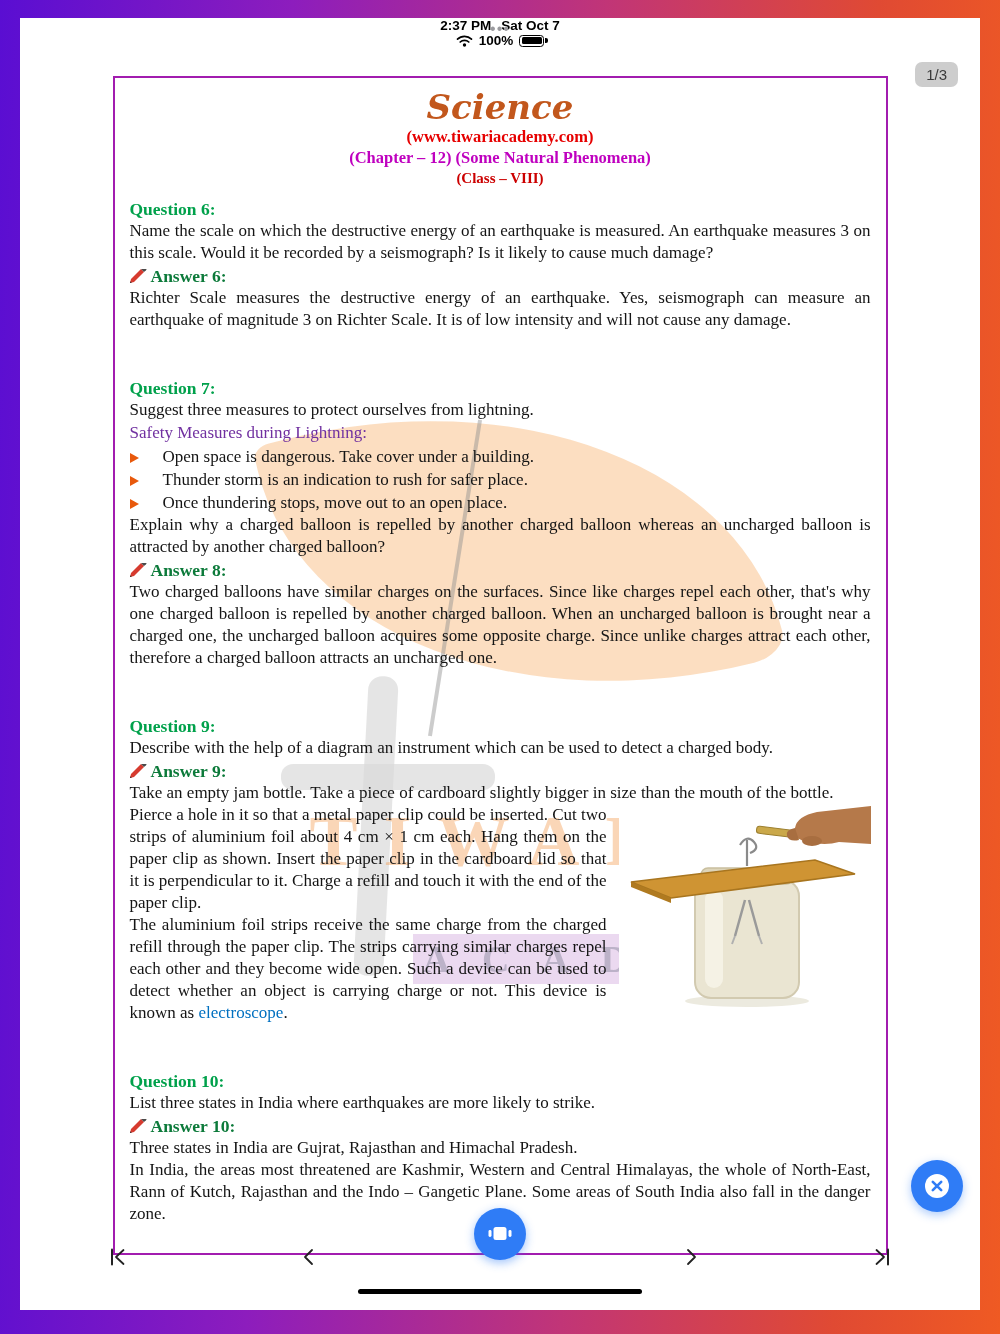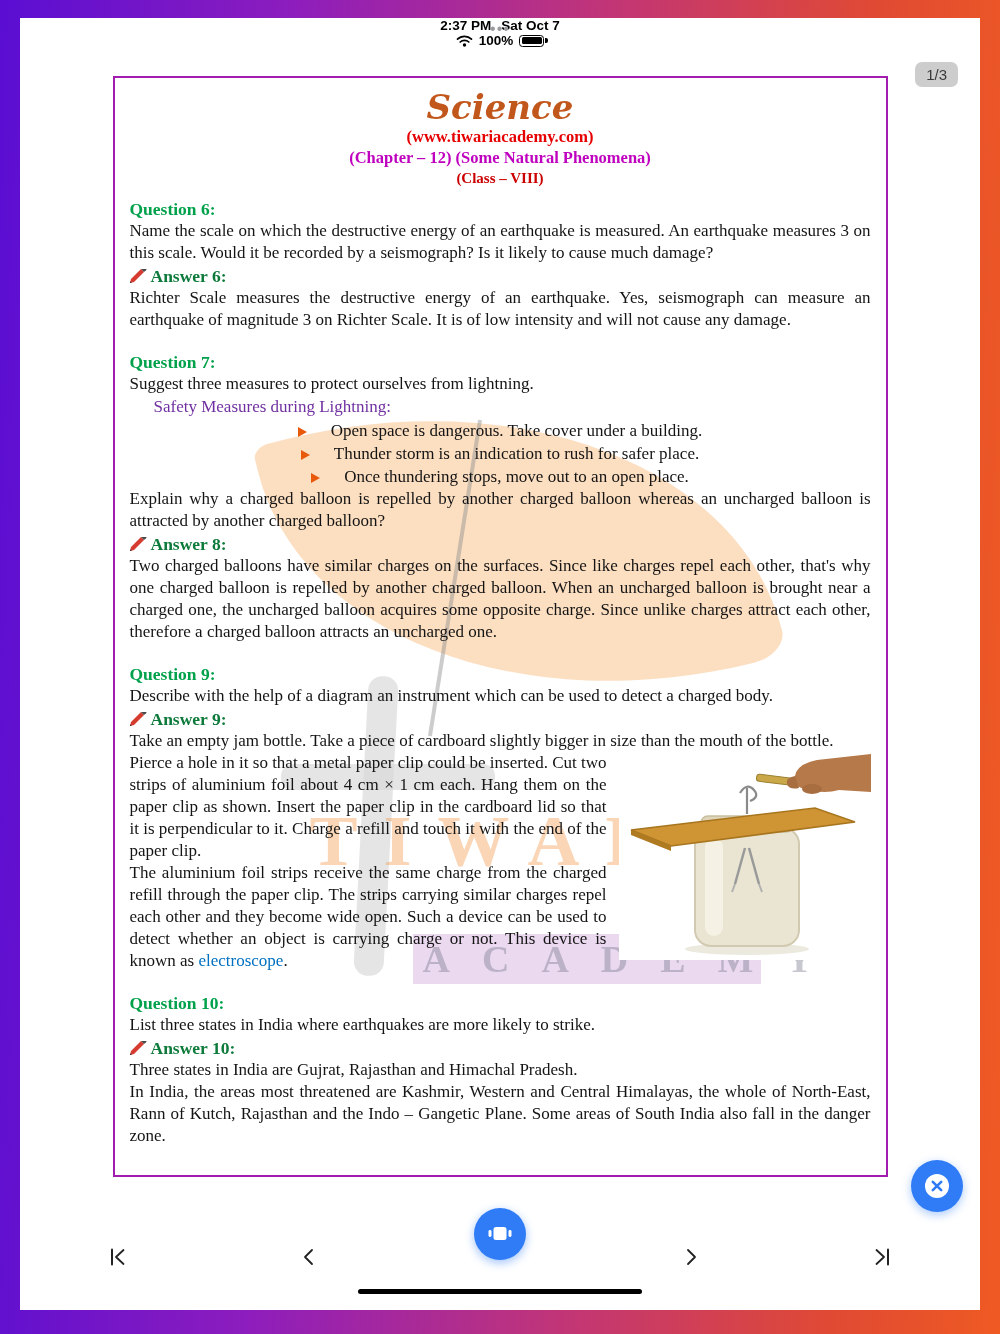--- a/index.html
+++ b/index.html
@@ -42,29 +42,29 @@
   .wm-word-top { position:absolute; left:195px; top:752px; font-family:"Liberation Serif",serif; font-weight:bold; font-size:72px; letter-spacing:26px; color:rgba(242,153,74,.40); }
   .wm-band { position:absolute; left:298px; top:856px; width:348px; height:50px; background:rgba(216,180,226,.5); overflow:visible; }
   .wm-word-bottom { font-family:"Liberation Serif",serif; font-weight:bold; font-size:38px; letter-spacing:32px; color:rgba(130,130,150,.45); line-height:50px; padding-left:10px; white-space:nowrap; display:block; }
   
   .hdr { text-align:center; }
   .hdr-title { font-family:"DejaVu Serif",serif; font-style:italic; font-weight:bold; font-size:34px; line-height:38px; color:#c2571c; }
   .hdr-site { font-weight:bold; color:#e60000; font-size:16.5px; line-height:21px; }
   .hdr-chapter { font-weight:bold; color:#bf00bf; font-size:16.5px; line-height:21px; }
   .hdr-class { font-weight:bold; color:#cc0000; font-size:15px; line-height:20px; }
   
-  .q-label { color:#00a14b; font-weight:bold; font-size:17.5px; margin-top:20px; }
+  .q-label { color:#00a14b; font-weight:bold; font-size:17.5px; margin-top:46px; }
   .q-label.first { margin-top:10px; }
   .q-text { text-align:justify; }
   .ans-row { display:flex; align-items:center; gap:4px; margin-top:1px; }
   .ans-label { color:#0c7a3a; font-weight:bold; font-size:17.5px; }
   .para { text-align:justify; margin:0; }
-  .safety { color:#7030a0; margin-top:1px;margin-left:24px; }
+  .safety { color:#7030a0; margin-top:1px; }
   .bullets { margin:1px 0 0; }
-  .bullet { display:flex; gap:24px; align-items:baseline; line-height:23px;justify-content:center; }
+  .bullet { display:flex; gap:24px; align-items:baseline; line-height:23px; }
   .tri { width:0; height:0; border-left:9px solid #e8590c; border-top:5.5px solid transparent; border-bottom:5.5px solid transparent; display:inline-block; transform:translateY(1px); flex:none; }
   .q9-row { display:flex; gap:12px; }
   .q9-left { flex:1; min-width:0; }
   .q9-img { flex:none; width:252px; height:208px; }
   .link { color:#0070c0; }
   
   .toolbar { position:absolute; left:0; right:0; bottom:0; height:130px; z-index:4; }
   .navbtn { position:absolute; width:36px; height:36px; display:flex; align-items:center; justify-content:center; background:none; border:none; cursor:pointer; padding:0; }
   .btn-first { left:80px; bottom:35px; }
   .btn-prev  { left:270px; bottom:35px; }

